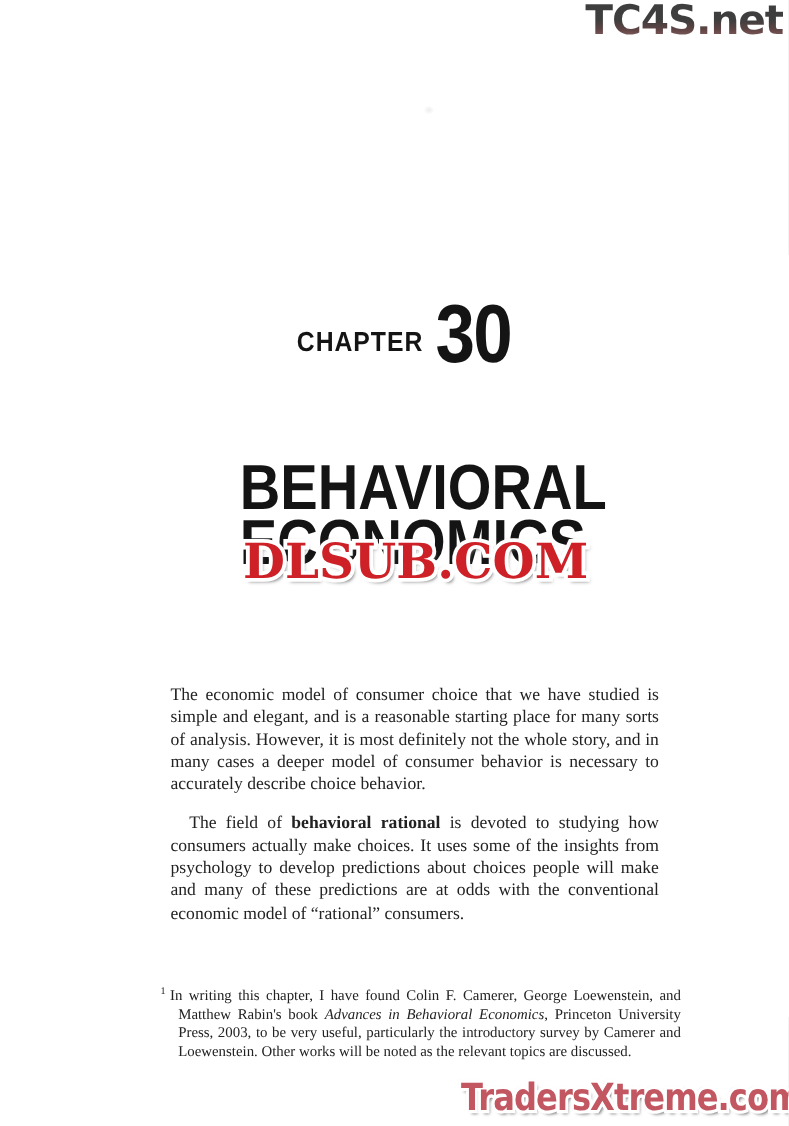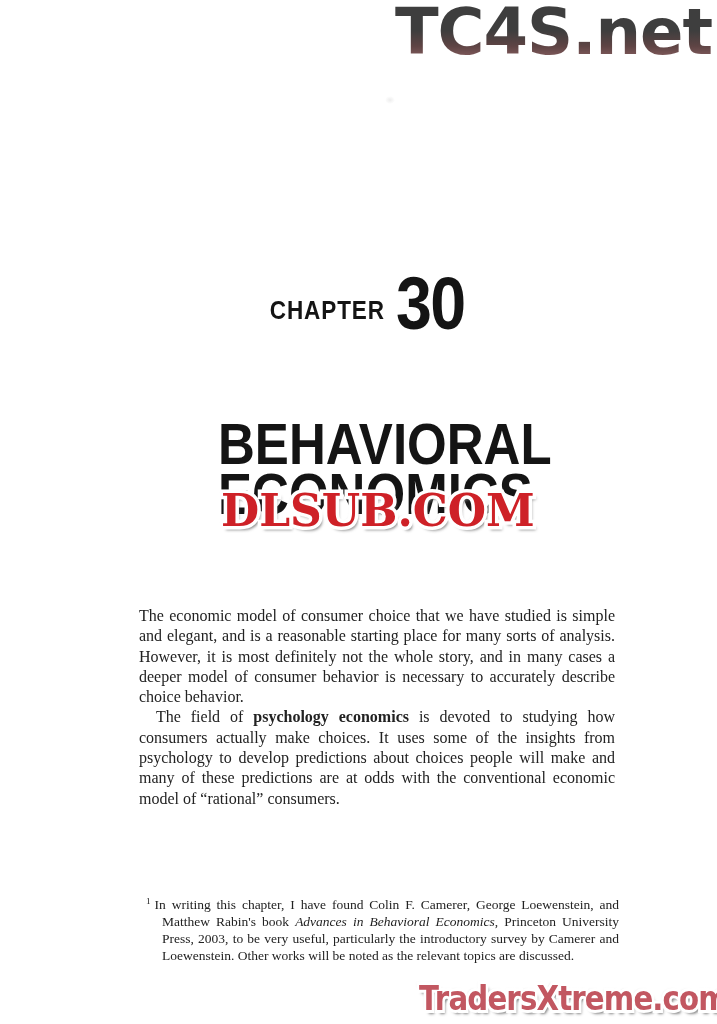--- a/index.html
+++ b/index.html
@@ -6,21 +6,21 @@
   .page{
     position:relative;width:717px;height:1024px;margin:0 auto;
     background:#ffffff;overflow:hidden;
     font-family:"Liberation Serif", serif;color:#1f1f1f;
   }
 
   
   .wm-top{
     position:absolute;top:0px;right:5px;
     font-family:"DejaVu Sans", sans-serif;font-weight:bold;
-    font-size:64px;letter-spacing:-1px;line-height:1;
+    font-size:37px;letter-spacing:-1px;line-height:1;
     background:linear-gradient(180deg,#3e3e3e 0%,#3e3e3e 48%,#5e4444 72%,#96686a 100%);
     -webkit-background-clip:text;background-clip:text;color:transparent;
     filter:blur(.3px);
     white-space:nowrap;
     text-align:right;
   }
 
   
   .speck{
     position:absolute;left:385px;top:96px;width:10px;height:8px;border-radius:50%;
@@ -71,21 +71,21 @@
     font-size:34px;letter-spacing:-1px;color:#c25761;
     transform:scaleX(.86);transform-origin:left top;
   }
   .wm-bottom::before{-webkit-text-stroke:6px #ffffff;}
 
   
   .body-text{
     position:absolute;top:606px;left:139px;width:476px;
     font-size:16px;line-height:20.3px;text-align:justify;color:#222222;
   }
-  .body-text p{margin:0;padding:0;hyphens:none;}
+  .body-text p{margin:16px;padding:0;hyphens:none;}
   .body-text p.indent{text-indent:17px;}
   .body-text b{font-weight:bold;}
   sup{font-size:.68em;line-height:0;}
 
   
   .footnote{
     position:absolute;top:896px;left:146px;width:457px;
     font-size:13.5px;line-height:17px;text-align:justify;color:#222222;
     padding-left:16px;text-indent:-16px;
   }
@@ -108,21 +108,21 @@
 
   <div class="title">
     <div>BEHAVIORAL</div>
     <div>ECONOMICS</div>
   </div>
 
   <div class="outlined wm-mid" data-text="DLSUB.COM">DLSUB.COM</div>
 
   <div class="body-text">
     <p>The economic model of consumer choice that we have studied is simple and elegant, and is a reasonable starting place for many sorts of analysis. However, it is most definitely not the whole story, and in many cases a deeper model of consumer behavior is necessary to accurately describe choice behavior.</p>
-    <p class="indent">The field of <b>psychology economics</b> is devoted to studying how consumers actually make choices. It uses some of the insights from psychology to develop predictions about choices people will make and many of these predictions are at odds with the conventional economic model of “rational” consumers.</p>
+    <p class="indent">The field of <b>behavioral rational</b> is devoted to studying how consumers actually make choices. It uses some of the insights from psychology to develop predictions about choices people will make and many of these predictions are at odds with the conventional economic model of “rational” consumers.</p>
   </div>
 
   <div class="footnote">
     <sup>1</sup><span>In writing this chapter, I have found Colin F. Camerer, George Loewenstein, and Matthew Rabin's book <i>Advances in Behavioral Economics</i>, Princeton University Press, 2003, to be very useful, particularly the introductory survey by Camerer and Loewenstein. Other works will be noted as the relevant topics are discussed.</span>
   </div>
 
   <div class="outlined wm-bottom" data-text="TradersXtreme.com">TradersXtreme.com</div>
 
 </div>
 

